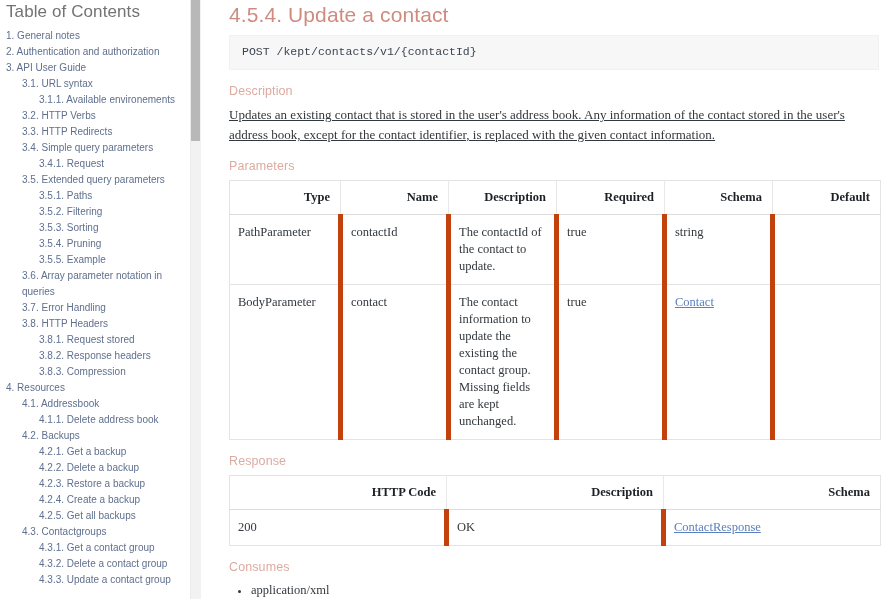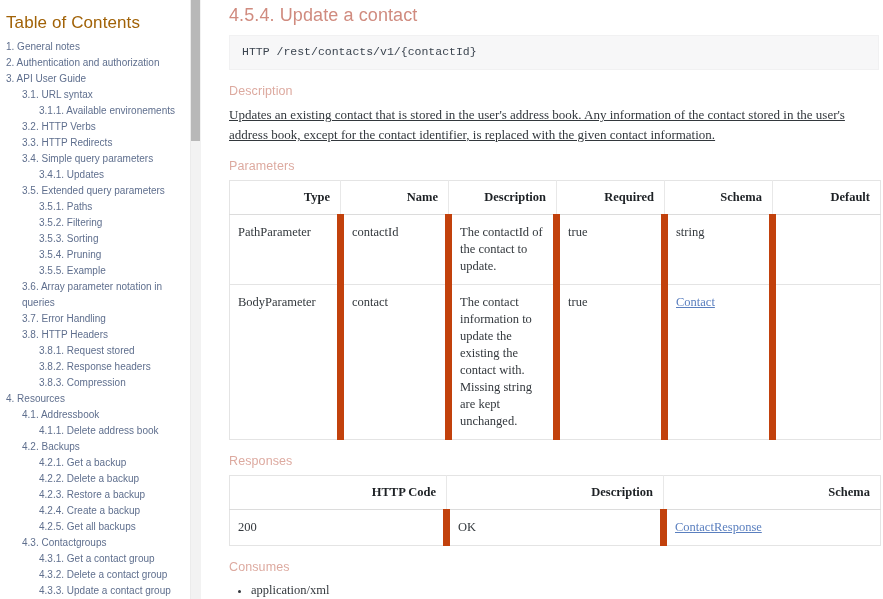--- a/index.html
+++ b/index.html
@@ -20,26 +20,26 @@
     height: 599px;
     background: #ffffff;
     padding: 0 0 0 0;
     overflow: hidden;
     flex: 0 0 203px;
   }
   #toc-inner { padding: 0px 12px 0 4px; }
   #toc-title {
     font-family: "Liberation Sans", sans-serif;
     font-size: 17px;
-    color: #a16207;
+    color: #737373;
     font-weight: 400;
     letter-spacing: .1px;
     margin: 0 0 7px 2px;
     line-height: 18px;
-    padding-top: 14px;
+    padding-top: 3px;
   }
   .toc-list { list-style: none; margin: 0; padding: 0; }
   .toc-item {
     display: block;
     color: #5f6f8e;
     font-size: 10px;
     line-height: 16px;
     text-decoration: none;
     padding: 0 0 0 2px;
     white-space: normal;
@@ -76,21 +76,21 @@
     flex: 1 1 auto;
     height: 599px;
     overflow: hidden;
     padding: 0px 4px 0 26px;
     background: #ffffff;
   }
 
   h2#page-heading {
     font-family: "Liberation Sans", sans-serif;
     font-weight: 400;
-    font-size: 18px;
+    font-size: 21px;
     color: #d08b7f;
     margin: 6px 0 11px 0;
     line-height: 18px;
     letter-spacing: .1px;
   }
 
   .code-block {
     background: #f7f7f8;
     border: 1px solid #f1f1f2;
     padding: 9px 12px 10px 12px;
@@ -141,21 +141,21 @@
     border-bottom: 1px solid #dcdcdc;
     vertical-align: top;
     background: #ffffff;
   }
   table.api-table td {
     font-family: "Liberation Serif", serif;
     font-size: 12.5px;
     color: #33383d;
     text-align: left;
     padding: 9px 10px 9px 8px;
-    border-right: 7px solid #c2410c;
+    border-right: 5px solid #c2410c;
     border-bottom: 1px solid #e4e4e4;
     vertical-align: top;
     line-height: 17px;
   }
   table.api-table th:last-child, table.api-table td:last-child { border-right: none; }
   table.api-table tr:last-child td { border-bottom: none; }
 
   a.schema-link {
     color: #5a7fbf;
     text-decoration: underline;
@@ -204,21 +204,21 @@
           <li>
             <a class="toc-item lvl-2" href="#">3.2. HTTP Verbs</a>
           </li>
           <li>
             <a class="toc-item lvl-2" href="#">3.3. HTTP Redirects</a>
           </li>
           <li>
             <a class="toc-item lvl-2" href="#">3.4. Simple query parameters</a>
           </li>
           <li>
-            <a class="toc-item lvl-3" href="#">3.4.1. Updates</a>
+            <a class="toc-item lvl-3" href="#">3.4.1. Request</a>
           </li>
           <li>
             <a class="toc-item lvl-2" href="#">3.5. Extended query parameters</a>
           </li>
           <li>
             <a class="toc-item lvl-3" href="#">3.5.1. Paths</a>
           </li>
           <li>
             <a class="toc-item lvl-3" href="#">3.5.2. Filtering</a>
           </li>
@@ -292,21 +292,21 @@
     </div>
     <div id="sidebar-scroll-track"></div>
     <div id="sidebar-scroll-thumb"></div>
     <div id="sidebar-divider"></div>
   </nav>
 
   <main id="main">
 
     <h2 id="page-heading">4.5.4. Update a contact</h2>
 
-    <div class="code-block">HTTP /rest/contacts/v1/{contactId}</div>
+    <div class="code-block">POST /kept/contacts/v1/{contactId}</div>
 
     <div class="section-label">Description</div>
     <p class="body-text">Updates an existing contact that is stored in the user's address book. Any information of the contact stored in the user's address book, except for the contact identifier, is replaced with the given contact information.</p>
 
     <div class="section-label">Parameters</div>
     <table class="api-table" id="parameters-table">
       <colgroup>
         <col style="width:111px">
           <col style="width:108px">
           <col style="width:108px">
@@ -329,29 +329,29 @@
             <td>PathParameter</td>
             <td>contactId</td>
             <td>The contactId of the contact to update.</td>
             <td>true</td>
             <td>string</td>
             <td></td>
           </tr>
           <tr>
             <td>BodyParameter</td>
             <td>contact</td>
-            <td>The contact information to update the existing the contact with. Missing string are kept unchanged.</td>
+            <td>The contact information to update the existing the contact group. Missing fields are kept unchanged.</td>
             <td>true</td>
             <td><a class="schema-link" href="#">Contact</a></td>
             <td></td>
           </tr>
         </tbody>
     </table>
 
-    <div class="section-label">Responses</div>
+    <div class="section-label">Response</div>
     <table class="api-table" id="responses-table">
       <colgroup>
         <col style="width:217px">
           <col style="width:217px">
           <col style="width:217px">
       </colgroup>
       <thead>
           <tr id="responses-head-row">
             <th>HTTP Code</th>
             <th>Description</th>

